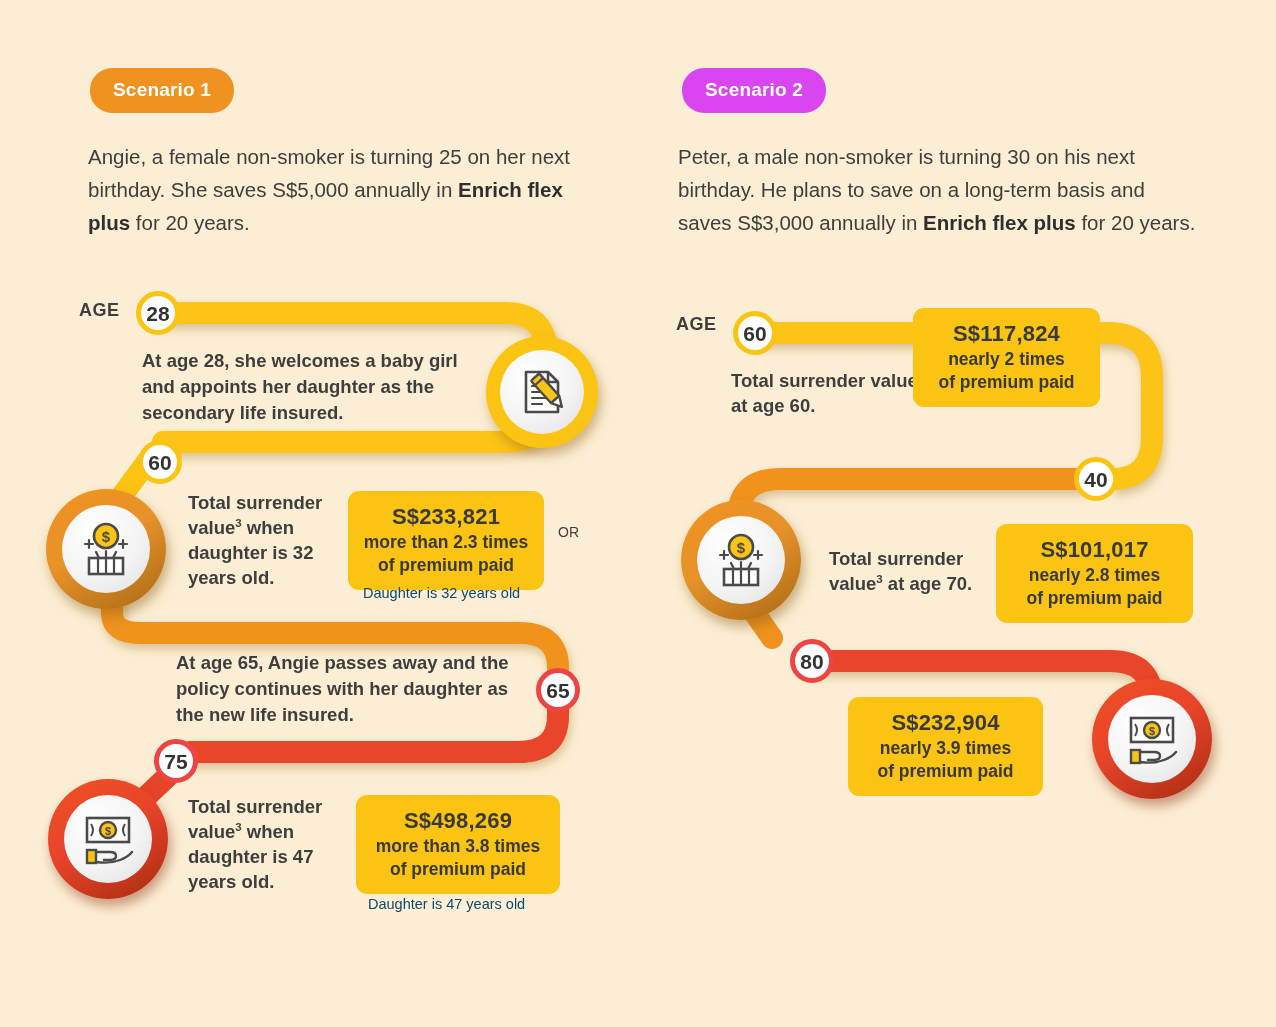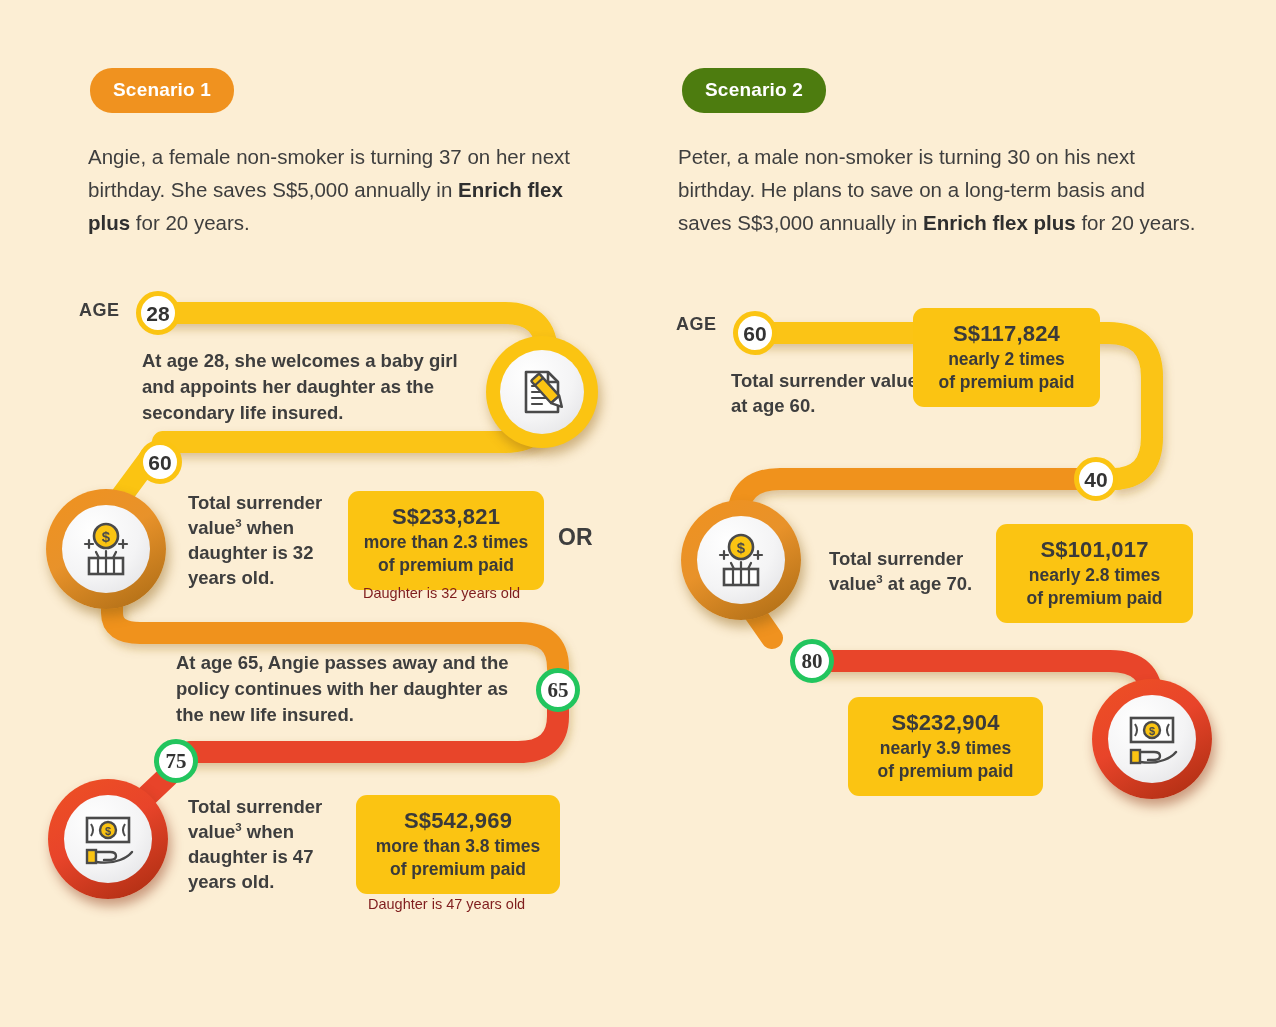--- a/index.html
+++ b/index.html
@@ -19,21 +19,21 @@
     position: absolute;
     border-radius: 22px;
     color: #fff;
     font-size: 19px;
     font-weight: bold;
     letter-spacing: .2px;
     padding: 11px 23px 12px;
     white-space: nowrap;
   }
   #scenario-1-pill { left: 90px;  top: 68px; background: #F0921F; }
-  #scenario-2-pill { left: 22px;  top: 68px; background: #4d7c0f; }
+  #scenario-2-pill { left: 22px;  top: 68px; background: #d946ef; }
 
   .intro {
     position: absolute;
     color: #3E3E3E;
     font-size: 20.5px;
     line-height: 33px;
   }
   #intro-1 { left: 88px; top: 140px; width: 500px; }
   #intro-2 { left: 18px; top: 140px; width: 520px; }
   .intro b { font-weight: bold; color: #2F2F2F; }
@@ -53,21 +53,21 @@
   .age-node {
     position: absolute;
     width: 44px; height: 44px;
     border-radius: 50%;
     background: #fff;
     display: flex; align-items: center; justify-content: center;
     font-size: 21px; font-weight: bold; color: #333;
     line-height: 1;
   }
   .ring-yellow { border: 5px solid #FBC412; }
-  .ring-red    { border: 5px solid #22c55e; font-family: Liberation Serif, serif; }
+  .ring-red    { border: 5px solid #ef4444; }
 
   .icon-node { position: absolute; }
   .icon-node .ring {
     position: absolute; left: 0; top: 0;
     border-radius: 50%;
   }
   .icon-node .disc {
     position: absolute;
     border-radius: 50%;
     background: radial-gradient(circle at 35% 30%, #ffffff 0%, #f4f4f5 55%, #dedee1 100%);
@@ -102,38 +102,38 @@
     font-size: 22px; font-weight: bold; line-height: 28px;
     letter-spacing: .2px;
   }
   .amount-box .sub {
     display: block;
     font-size: 17.5px; font-weight: bold; line-height: 23px;
   }
   .caption {
     position: absolute;
     font-size: 14.5px;
-    color: #7f1d1d;
+    color: #0c4a6e;
   }
   .or-text {
     position: absolute;
-    font-size: 23px; font-weight: bold; color: #3E3E3E;
+    font-size: 14px; font-weight: normal; color: #3E3E3E;
   }
   sup { font-size: 0.62em; vertical-align: super; line-height: 0; }
 </style>
 </head>
 <body>
 
 <div class="page">
 
   <div class="col" id="col-1">
 
     <div class="badge-pill" id="scenario-1-pill">Scenario 1</div>
 
-    <div class="intro" id="intro-1"><span>Angie, a female non-smoker is turning 37 on her next birthday. She saves S$5,000 annually in </span><b>Enrich flex plus</b><span> for 20 years.</span></div>
+    <div class="intro" id="intro-1"><span>Angie, a female non-smoker is turning 25 on her next birthday. She saves S$5,000 annually in </span><b>Enrich flex plus</b><span> for 20 years.</span></div>
 
     <svg class="svg-path" width="660" height="1027" viewBox="0 0 660 1027">
       <defs>
         <filter id="sh1" x="-40%" y="-40%" width="200%" height="200%">
           <feDropShadow dx="2" dy="5" stdDeviation="5" flood-color="#9a6a20" flood-opacity="0.35"></feDropShadow>
         </filter>
       </defs>
 
       <path d="M 158 313 L 505 313 Q 547 313 547 355 L 547 400 Q 547 442 505 442 L 163 442" fill="none" stroke="#FBC412" stroke-width="22" stroke-linecap="round" filter="url(#sh1)"></path>
 
@@ -239,21 +239,21 @@
           <path d="M19 44 h14 q6 0 6 4 q0 4 -6 4 h-6" fill="none" stroke="#4A4A4A" stroke-width="2.4" stroke-linecap="round"></path>
           <path d="M19 54 q14 2 24 -2 q8 -3 12 -8" fill="none" stroke="#4A4A4A" stroke-width="2.4" stroke-linecap="round"></path>
         </svg>
       </div>
     </div>
 
     <div class="blurb" style="left:188px; top:794px; width:155px;"><span>Total surrender</span>
       <span>value</span><sup>3</sup><span> when daughter is 47 years old.</span></div>
 
     <div class="amount-box" style="left:356px; top:795px; width:204px;">
-      <span class="big">S$542,969</span>
+      <span class="big">S$498,269</span>
       <span class="sub">more than 3.8 times</span>
       <span class="sub">of premium paid</span>
     </div>
 
     <div class="caption" style="left:368px; top:896px;">Daughter is 47 years old</div>
   </div>
 
   <div class="col" id="col-2">
 
     <div class="badge-pill" id="scenario-2-pill">Scenario 2</div>

